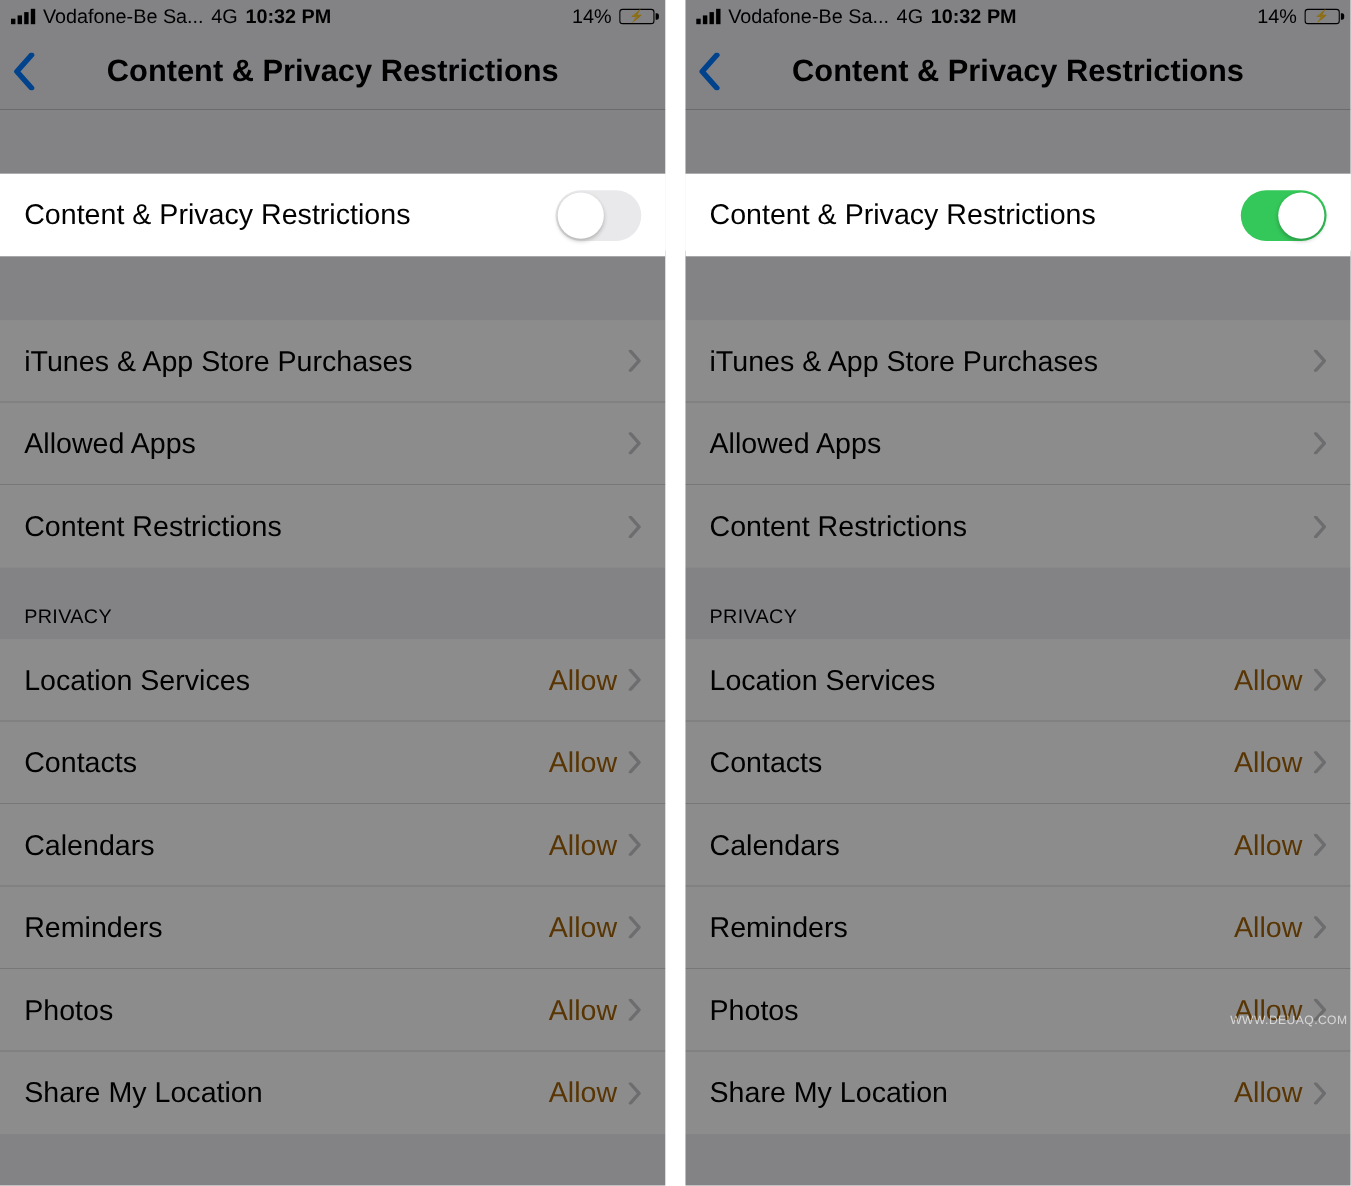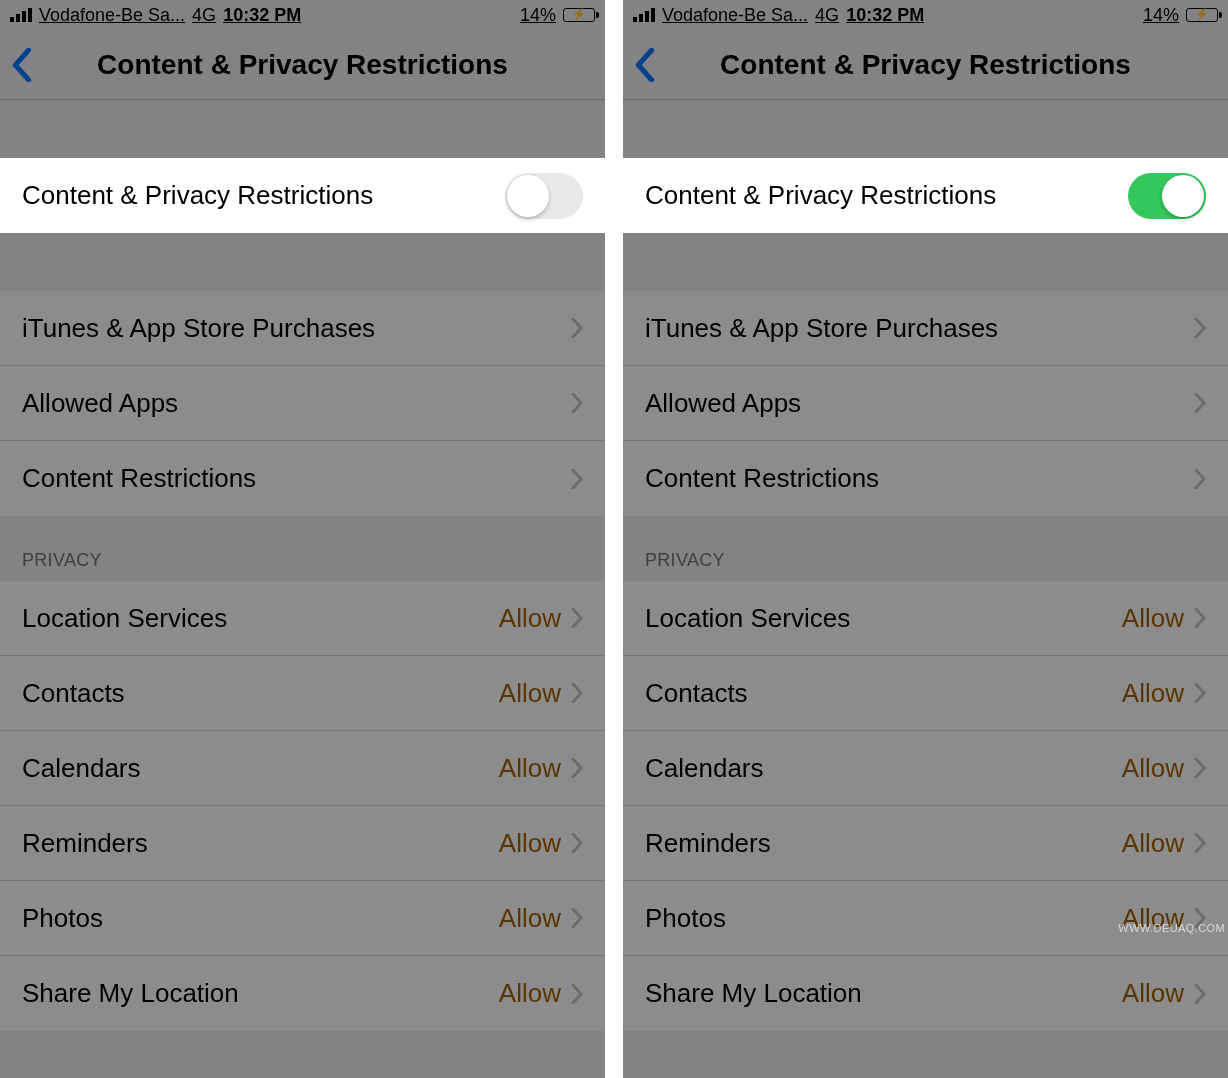--- a/index.html
+++ b/index.html
@@ -2,21 +2,21 @@
 <html><head>
 <meta charset="utf-8">
 <style>
   * { box-sizing: border-box; margin: 0; padding: 0; }
   html, body { width: 1228px; height: 1078px; font-family: -apple-system, "Helvetica Neue", Arial, sans-serif; background:#fff; }
   .layout { display:flex; width:1228px; height:1078px; }
   .phone { position:relative; flex:1 1 0; height:100%; background:#efeff4; overflow:hidden; }
   .gap { width:18px; background:#fff; }
 
   
-  .status-bar { height:30px; display:flex; align-items:center; justify-content:space-between; padding:0 10px; font-size:18px; color:#000;text-decoration:underline; }
+  .status-bar { height:30px; display:flex; align-items:center; justify-content:space-between; padding:0 10px; font-size:18px; color:#000; }
   .status-left, .status-right { display:flex; align-items:center; gap:7px; }
   .status-left { font-weight:400; }
   .status-time { font-weight:600; }
   .signal { display:flex; align-items:flex-end; gap:2px; }
   .signal span { width:4px; background:#000; display:block; }
   .signal span:nth-child(1){height:5px;} .signal span:nth-child(2){height:8px;}
   .signal span:nth-child(3){height:11px;} .signal span:nth-child(4){height:14px;}
   .battery { width:32px; height:14px; border:1.5px solid #000; border-radius:3px; position:relative; }
   .battery::after { content:""; position:absolute; right:-5px; top:3px; width:3px; height:6px; background:#000; border-radius:0 2px 2px 0; }
   .battery-fill { height:100%; width:18%; background:#ff3b30; border-radius:1px 0 0 1px; }
@@ -30,21 +30,21 @@
 
   
   .spacer-top { height:58px; }
   .section { background:#fff; }
   .section .row:last-child { border-bottom:0; }
   .row { display:flex; align-items:center; min-height:75px; padding:0 22px; border-bottom:1px solid rgba(0,0,0,.15); }
   .row-label { flex:1; font-size:26px; color:#000; }
   .row-value { font-size:26px; color:#a16207; margin-right:10px; }
   .chev { color:#c7c7cc; }
   .chev svg { width:12px; height:20px; display:block; }
-  .section-header { font-size:18px; letter-spacing:.3px; color:#737373; padding:34px 22px 10px; }
+  .section-header { font-size:18px; letter-spacing:.3px; color:#000000; padding:34px 22px 10px; }
   .spacer-mid { height:58px; }
 
   
   .toggle { width:78px; height:46px; border-radius:23px; position:relative; background:#e9e9eb; transition:.15s; }
   .toggle.on { background:#34c759; }
   .knob { width:42px; height:42px; border-radius:50%; background:#fff; position:absolute; top:2px; left:2px; box-shadow:0 2px 4px rgba(0,0,0,.25); transition:.15s; }
   .toggle.on .knob { left:34px; }
 
   
   .highlight { position:relative; z-index:5; }

